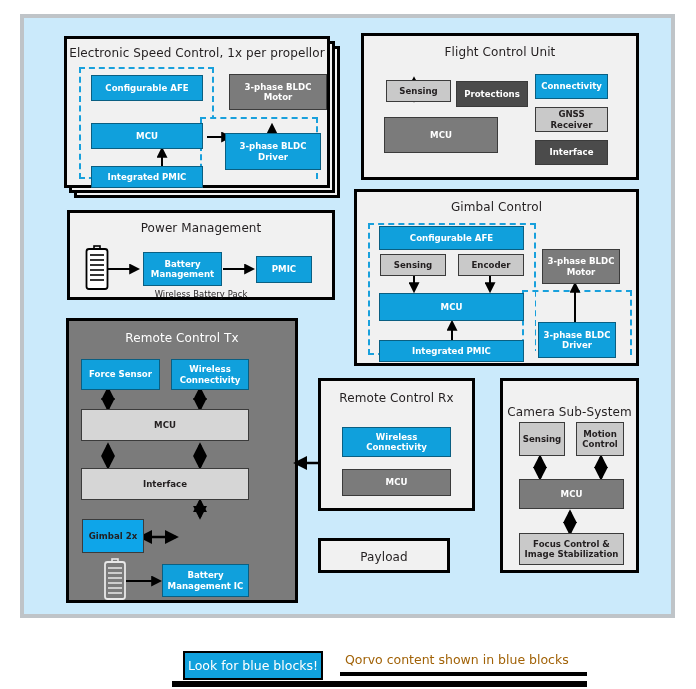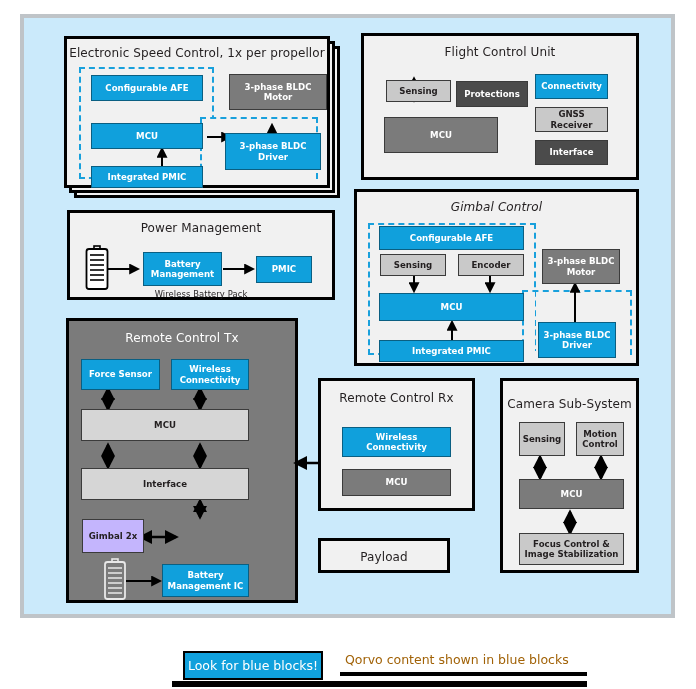--- a/index.html
+++ b/index.html
@@ -16,21 +16,21 @@
 
   
   .blk{position:absolute;box-sizing:border-box;border:1px solid #3b3b3b;
        display:flex;align-items:center;justify-content:center;text-align:center;
        font-size:8.6px;line-height:1.18;padding:1px 2px;font-weight:bold;}
   .blue{background:#10a0dc;color:#ffffff;border-color:#0a5f82;}
   .gray-dark{background:#4b4b4b;color:#ffffff;}
   .gray-mid{background:#7b7b7b;color:#ffffff;}
   .gray-light{background:#c9c9c9;color:#231f20;}
   .gray-pale{background:#d6d6d6;color:#231f20;}
-  .white{background:#c4b5fd;color:#231f20;}
+  .white{background:#0ea5e9;color:#231f20;}
 
   
   .dash{position:absolute;box-sizing:border-box;border:2px dashed #18a0dc;background:transparent;}
   .dash-mask{position:absolute;background:#f1f1f1;}
 
   
   .ov{position:absolute;left:0;top:0;overflow:visible;pointer-events:none;}
 
   
   .stack{position:absolute;box-sizing:border-box;background:#f1f1f1;border:3px solid #000;}
@@ -111,21 +111,21 @@
         <line x1="38" y1="56" x2="68" y2="56" stroke="#000" stroke-width="2" marker-end="url(#ah)"></line>
         <line x1="153" y1="56" x2="183" y2="56" stroke="#000" stroke-width="2" marker-end="url(#ah)"></line>
       </svg>
 
       <div class="blk blue" style="left:73px;top:39px;width:79px;height:34px;">Battery Management</div>
       <div class="blk blue" style="left:186px;top:43px;width:56px;height:27px;">PMIC</div>
       <div class="panel-title" style="top:76px;font-size:8.4px;">Wireless Battery Pack</div>
     </div>
 
     <div class="panel" style="left:330px;top:171px;width:285px;height:177px;">
-      <div class="panel-title" style="top:8px;font-style:italic;">Gimbal Control</div>
+      <div class="panel-title" style="top:8px;">Gimbal Control</div>
 
       <div class="dash" style="left:11px;top:31px;width:168px;height:132px;"></div>
       <div class="dash" style="left:165px;top:98px;width:110px;height:65px;"></div>
       <div class="dash-mask" style="left:167px;top:100px;width:11px;height:61px;"></div>
       <div class="dash-mask" style="left:167px;top:159px;width:106px;height:6px;"></div>
 
       <svg class="ov" width="285" height="177">
         <line x1="57" y1="78" x2="57" y2="99" stroke="#000" stroke-width="2" marker-end="url(#ah)"></line>
         <line x1="133" y1="78" x2="133" y2="99" stroke="#000" stroke-width="2" marker-end="url(#ah)"></line>
         <line x1="95" y1="148" x2="95" y2="130" stroke="#000" stroke-width="2" marker-end="url(#ah)"></line>
@@ -183,21 +183,21 @@
       <div class="panel-title" style="top:10px;">Remote Control Rx</div>
       <div class="blk blue" style="left:21px;top:46px;width:109px;height:30px;">Wireless Connectivity</div>
       <div class="blk gray-mid" style="left:21px;top:88px;width:109px;height:27px;">MCU</div>
     </div>
 
     <div class="panel" style="left:294px;top:520px;width:132px;height:35px;text-decoration:underline;">
       <div class="panel-title" style="top:9px;">Payload</div>
     </div>
 
     <div class="panel" style="left:476px;top:360px;width:139px;height:195px;">
-      <div class="panel-title" style="top:16px;">Camera Sub-System</div>
+      <div class="panel-title" style="top:24px;">Camera Sub-System</div>
 
       <svg class="ov" width="139" height="195">
         <g stroke="#000" stroke-width="2.6">
           <line x1="37" y1="76" x2="37" y2="97" marker-end="url(#ah)" marker-start="url(#ah)"></line>
           <line x1="98" y1="76" x2="98" y2="97" marker-end="url(#ah)" marker-start="url(#ah)"></line>
           <line x1="67" y1="131" x2="67" y2="152" marker-end="url(#ah)" marker-start="url(#ah)"></line>
         </g>
       </svg>
 
       <div class="blk gray-light" style="left:16px;top:41px;width:46px;height:34px;">Sensing</div>

